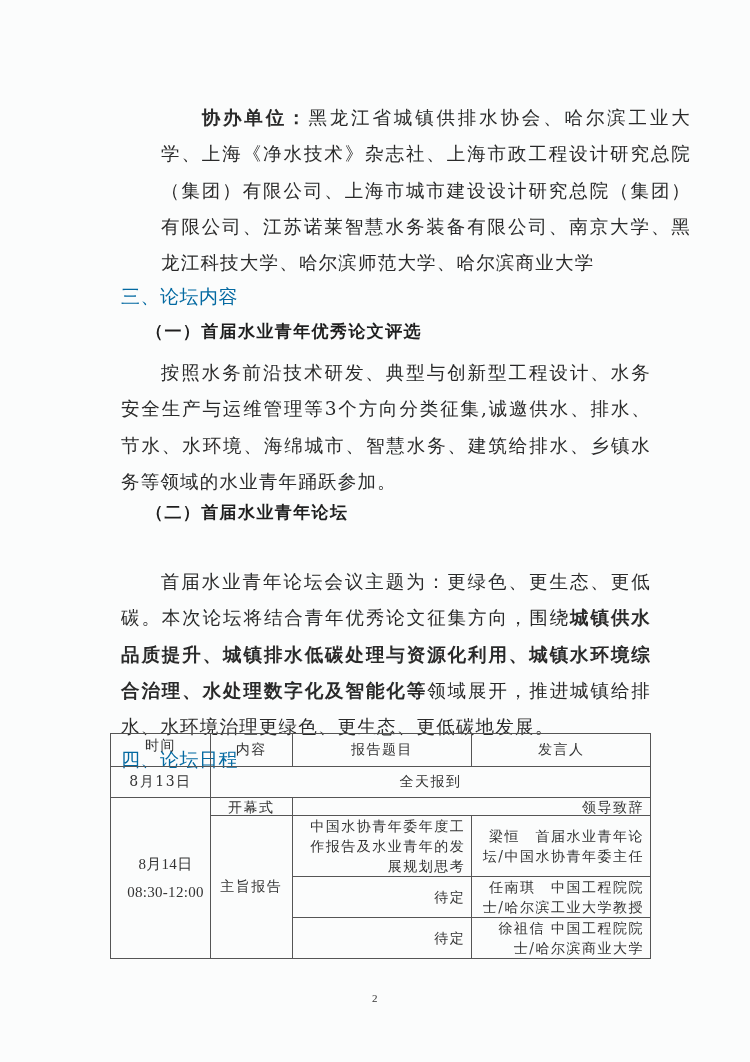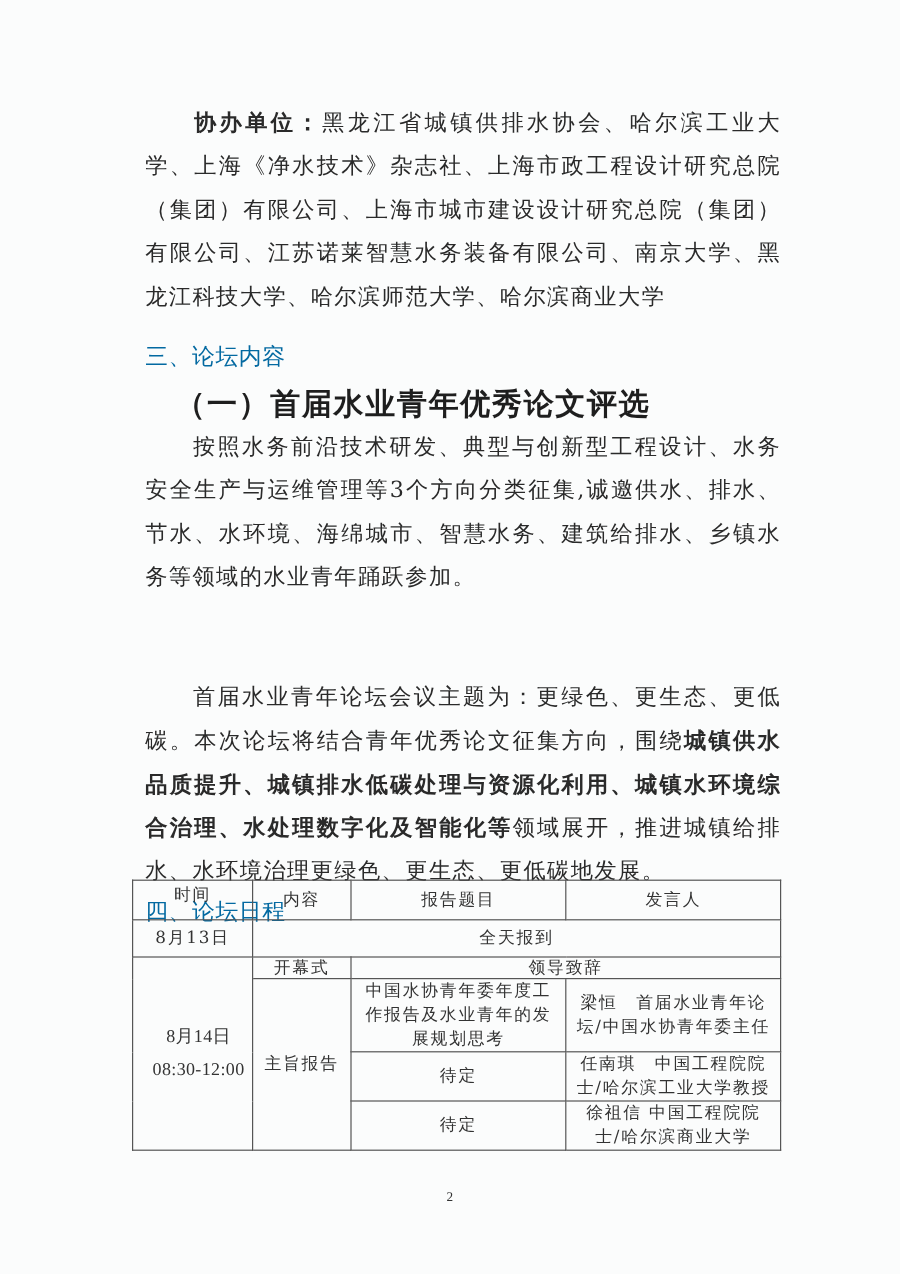--- a/index.html
+++ b/index.html
@@ -18,53 +18,54 @@
   }
   .para .indent { display: inline-block; width: 39px; }
   .bold { font-weight: bold; }
   .heading {
     position: absolute; left: 121px;
     font-family: "DejaVu Sans", "Liberation Sans", sans-serif;
     font-size: 19px; letter-spacing: 0.5px; color: #0369a1;
   }
   .subheading {
     position: absolute; left: 160px;
-    font-size: 25px; letter-spacing: 1.4px; color: #1e1e1e; font-weight: bold;
+    font-size: 17px; letter-spacing: 1.4px; color: #1e1e1e; font-weight: bold;
   }
   table.sched {
     position: absolute; left: 110px; top: 733px;
     width: 541px; border-collapse: collapse;
     font-size: 14px; color: #333;
     letter-spacing: 1.5px;
   }
   table.sched td, table.sched th {
     border: 1.3px solid #555; padding: 0 6px; font-weight: normal;
     vertical-align: middle;
   }
   .c { text-align: center; }
-  .l { text-align: center; }
+  .l { text-align: right; }
   .ml { line-height: 20px; }
   .pagenum {
     position: absolute; left: 372px; top: 992px;
     font-family: "Liberation Serif", serif; font-size: 11px; color: #333;
   }
 </style>
 </head>
 <body>
 
 <div class="page">
 
-  <div class="para" style="top:85px;"><span class="indent"></span><span class="bold">协办单位：</span><span>黑龙江省城镇供排水协会、哈尔滨工业大学、上海《净水技术》杂志社、上海市政工程设计研究总院（集团）有限公司、上海市城市建设设计研究总院（集团）有限公司、江苏诺莱智慧水务装备有限公司、南京大学、黑龙江科技大学、哈尔滨师范大学、哈尔滨商业大学</span></div>
+  <div class="para" style="top:100px;margin-left:40px;"><span class="indent"></span><span class="bold">协办单位：</span><span>黑龙江省城镇供排水协会、哈尔滨工业大学、上海《净水技术》杂志社、上海市政工程设计研究总院（集团）有限公司、上海市城市建设设计研究总院（集团）有限公司、江苏诺莱智慧水务装备有限公司、南京大学、黑龙江科技大学、哈尔滨师范大学、哈尔滨商业大学</span></div>
 
   <div class="heading" style="top:284px;">三、论坛内容</div>
 
   <div class="subheading" style="top:320px; left:146px;">（一）首届水业青年优秀论文评选</div>
 
   <div class="para" style="top:355px;"><span class="indent"></span><span>按照水务前沿技术研发、典型与创新型工程设计、水务安全生产与运维管理等3个方向分类征集,诚邀供水、排水、节水、水环境、海绵城市、智慧水务、建筑给排水、乡镇水务等领域的水业青年踊跃参加。</span></div>
 
+  <div class="subheading" style="top:501px; left:146px;">（二）首届水业青年论坛</div>
 
   <div class="para" style="top:564px;"><span class="indent"></span><span>首届水业青年论坛会议主题为：更绿色、更生态、更低碳。本次论坛将结合青年优秀论文征集方向，围绕</span><span class="bold">城镇供水品质提升、城镇排水低碳处理与资源化利用、城镇水环境综合治理、水处理数字化及智能化等</span><span>领域展开，推进城镇给排水、水环境治理更绿色、更生态、更低碳地发展。</span></div>
 
   <div class="heading" style="top:747px;">四、论坛日程</div>
 
   <table class="sched">
     <colgroup>
       <col style="width:100px">
         <col style="width:82px">
         <col style="width:180px">

